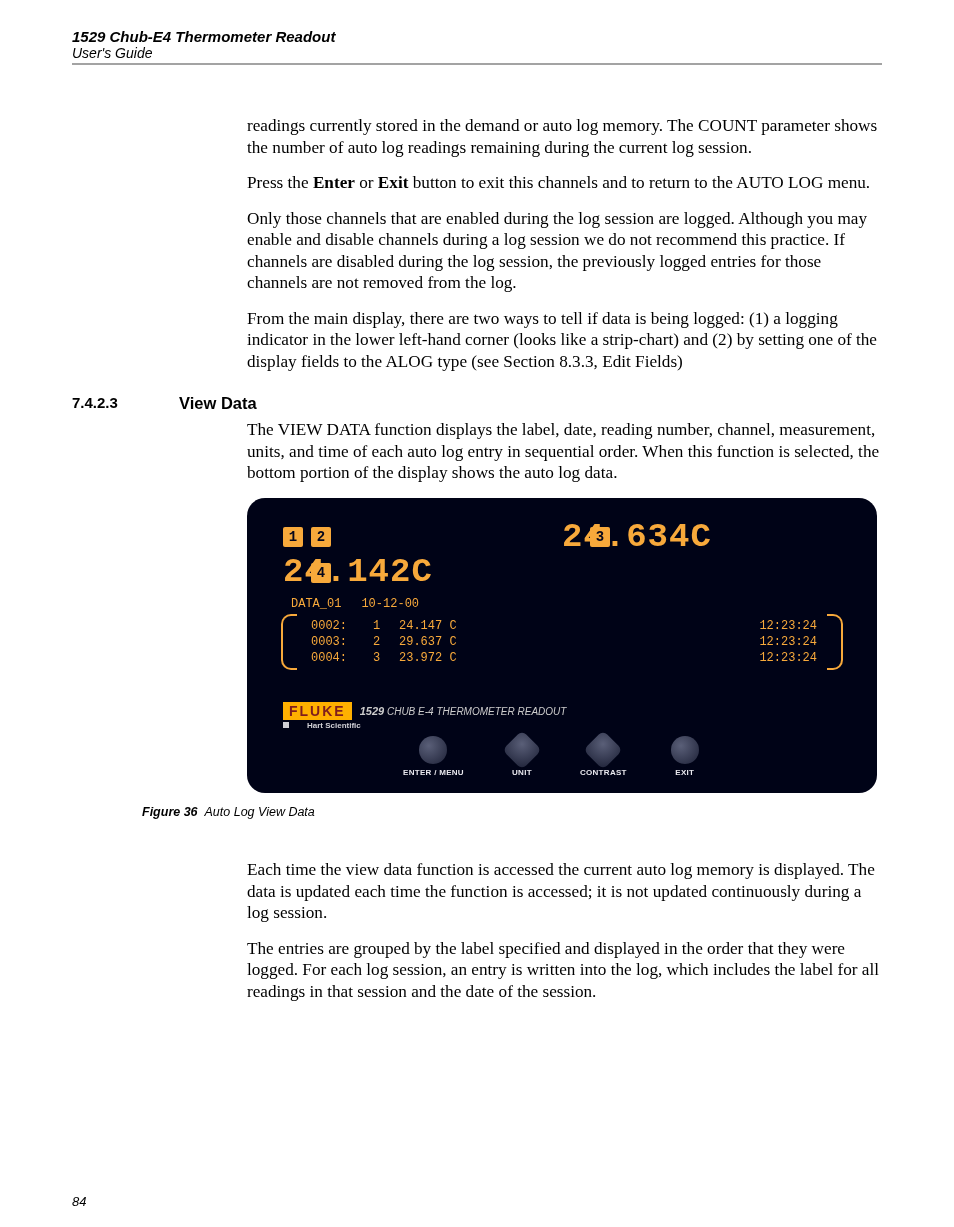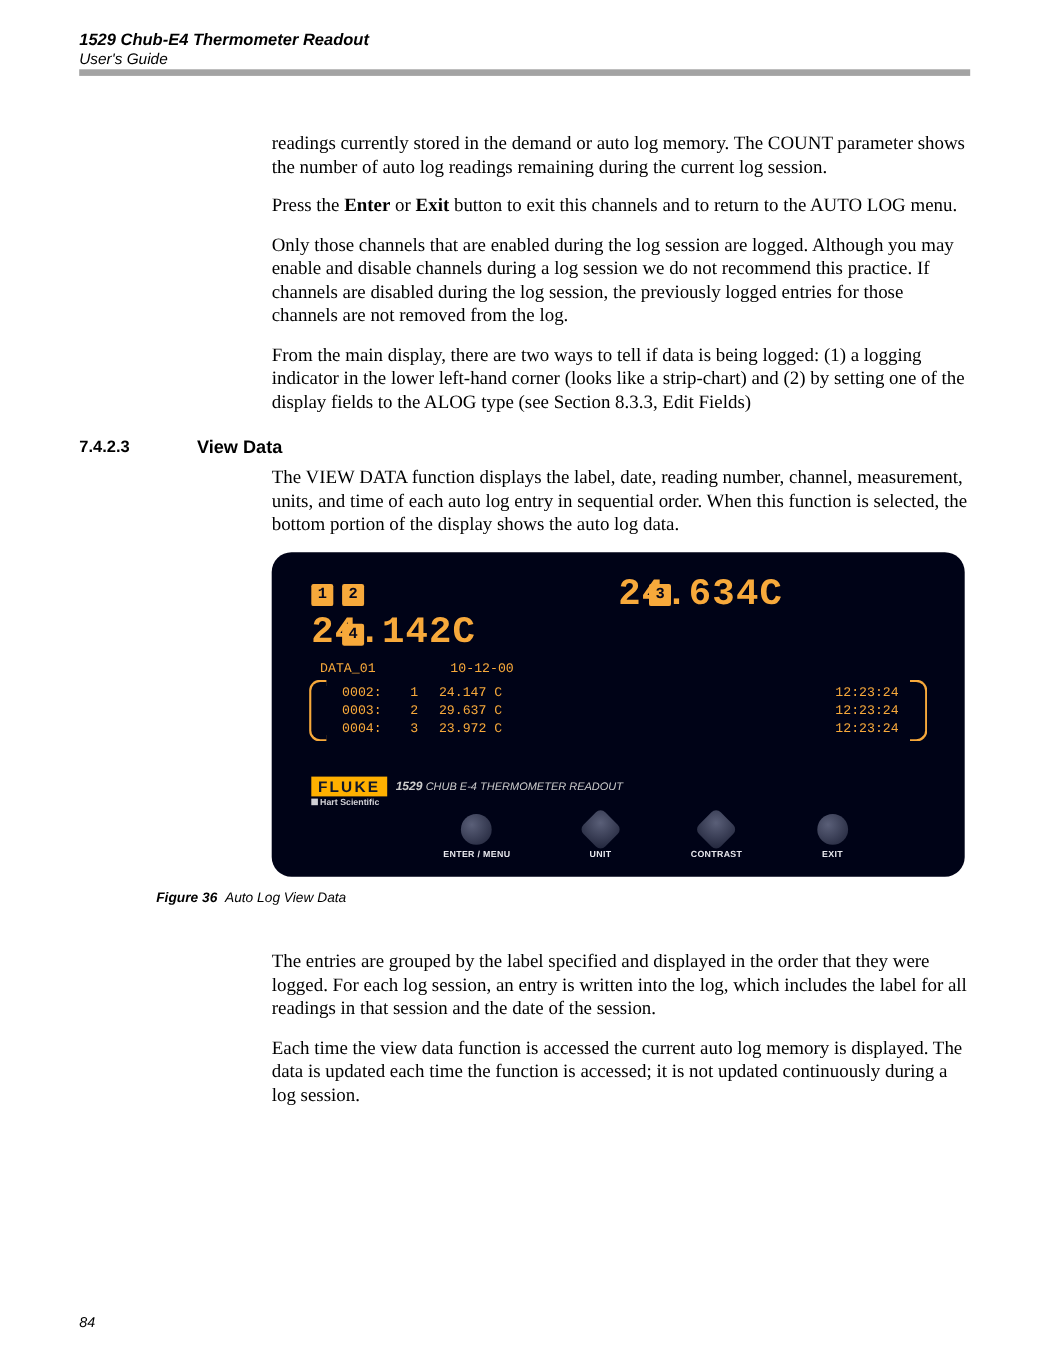--- a/index.html
+++ b/index.html
@@ -9,21 +9,21 @@
     background: #fff;
   }
   .page {
     width: 954px;
     height: 1227px;
     box-sizing: border-box;
     padding: 28px 72px 20px 72px;
     position: relative;
   }
   .header {
-    border-bottom: 6px solid #a3a3a3;
+    border-bottom: 2px solid #a3a3a3;
     padding-bottom: 2px;
     margin-bottom: 50px;
   }
   .header-title {
     font-family: Arial, Helvetica, sans-serif;
     font-weight: bold;
     font-style: italic;
     font-size: 15px;
   }
   .header-sub {
@@ -96,21 +96,21 @@
     letter-spacing: 1px;
     text-align: right;
     padding-right: 6px;
     line-height: 1.05;
   }
   .lcd-header {
     font-size: 12px;
     margin-top: 6px;
     padding-left: 8px;
     display: flex;
-    gap: 68px;
+    gap: 20px;
   }
   .log-area {
     position: relative;
     padding: 0 14px;
     margin-top: 7px;
   }
   .log-row {
     display: grid;
     grid-template-columns: 62px 26px 150px 1fr;
     font-size: 12px;
@@ -133,52 +133,52 @@
     color: #d0d0d5;
     font-family: Arial, Helvetica, sans-serif;
   }
   .panel-top {
     display: flex;
     align-items: center;
     gap: 8px;
   }
   .fluke-box {
     background: #ffb000;
-    color: #0f172a;
+    color: #7f1d1d;
     font-weight: 900;
     font-family: Arial, sans-serif;
     letter-spacing: 2px;
     font-size: 14px;
     padding: 1px 6px;
   }
   .model-line {
     font-style: italic;
     font-size: 10px;
     color: #ccc;
   }
   .model-line b { font-style: italic; font-weight: bold; font-size: 11px; }
   .hart {
     font-size: 8px;
     font-weight: bold;
     font-family: Arial, sans-serif;
     color: #d0d0d5;
     position: relative;
-    padding-left: 8px;
+    padding-left: 24px;
     margin-top: 1px;
   }
   .hart::before {
     content: "";
     position: absolute;
     left: 0; top: 1px;
     width: 6px; height: 6px;
     background: #d0d0d5;
   }
   .buttons {
     display: flex;
-    gap: 68px;
+    gap: 44px;
     margin-top: 6px;
     margin-left: 120px;
   }
   .btn-col {
     display: flex;
     flex-direction: column;
     align-items: center;
     gap: 4px;
   }
   .btn-shape {
@@ -309,18 +309,18 @@
         </div>
       </div>
     </div>
   </div>
 
   <div class="fig-caption">
     <b>Figure 36</b>&nbsp;&nbsp;<i>Auto Log View Data</i>
   </div>
 
   <div class="body-text">
+    <p>Each time the view data function is accessed the current auto log memory is displayed.  The data is updated each time the function is accessed; it is not updated continuously during a log session.</p>
     <p>The entries are grouped by the label specified and displayed in the order that they were logged. For each log session, an entry is written into the log, which includes the label for all readings in that session and the date of the session.</p>
-    <p>Each time the view data function is accessed the current auto log memory is displayed.  The data is updated each time the function is accessed; it is not updated continuously during a log session.</p>
   </div>
 
   <div class="page-num">84</div>
 </div>
 
 </body></html>

